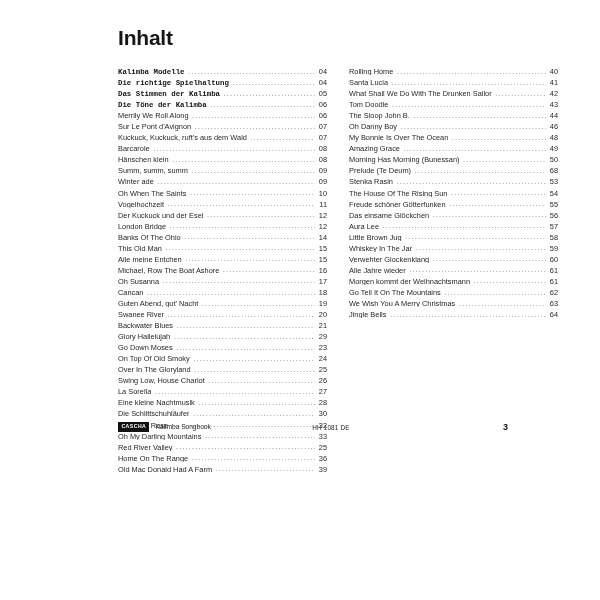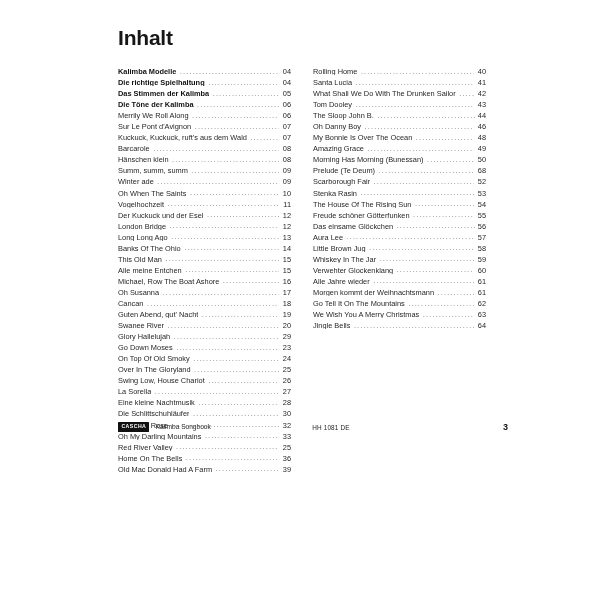--- a/index.html
+++ b/index.html
@@ -12,21 +12,21 @@
     height: 600px;
     font-family: "Liberation Sans", sans-serif;
     color: #1a1a1a;
     overflow: hidden;
   }
   .page {
     position: relative;
     width: 600px;
     height: 448px;
     box-sizing: border-box;
-    padding: 0 114px 0 118px;
+    padding: 0 42px 0 118px;
   }
   .page-title {
     font-size: 21px;
     font-weight: bold;
     letter-spacing: -0.2px;
     color: #161616;
     margin: 0;
     padding-top: 27px;
     line-height: 1;
   }
@@ -49,20 +49,21 @@
     white-space: nowrap;
   }
   .toc-entry .entry-label {
     flex: 0 1 auto;
     overflow: hidden;
     text-overflow: clip;
   }
   .toc-entry.is-bold .entry-label {
     font-weight: bold;
     color: #121212;
+    font-family: Liberation Mono, monospace;
   }
   .toc-entry .entry-leader {
     flex: 1 1 auto;
     min-width: 6px;
     margin: 0 2.5px 0 3.5px;
     overflow: hidden;
     height: 7px;
     position: relative;
   }
   .toc-entry .entry-leader::before {
@@ -210,25 +211,20 @@
           <span class="entry-label">Der Kuckuck und der Esel</span>
           <span class="entry-leader"></span>
           <span class="entry-page">12</span>
         </div>
         <div class="toc-entry">
           <span class="entry-label">London Bridge</span>
           <span class="entry-leader"></span>
           <span class="entry-page">12</span>
         </div>
         <div class="toc-entry">
-          <span class="entry-label">Long Long Ago</span>
-          <span class="entry-leader"></span>
-          <span class="entry-page">13</span>
-        </div>
-        <div class="toc-entry">
           <span class="entry-label">Banks Of The Ohio</span>
           <span class="entry-leader"></span>
           <span class="entry-page">14</span>
         </div>
         <div class="toc-entry">
           <span class="entry-label">This Old Man</span>
           <span class="entry-leader"></span>
           <span class="entry-page">15</span>
         </div>
         <div class="toc-entry">
@@ -253,20 +249,25 @@
         </div>
         <div class="toc-entry">
           <span class="entry-label">Guten Abend, gut' Nacht</span>
           <span class="entry-leader"></span>
           <span class="entry-page">19</span>
         </div>
         <div class="toc-entry">
           <span class="entry-label">Swanee River</span>
           <span class="entry-leader"></span>
           <span class="entry-page">20</span>
+        </div>
+        <div class="toc-entry">
+          <span class="entry-label">Backwater Blues</span>
+          <span class="entry-leader"></span>
+          <span class="entry-page">21</span>
         </div>
         <div class="toc-entry">
           <span class="entry-label">Glory Hallelujah</span>
           <span class="entry-leader"></span>
           <span class="entry-page">29</span>
         </div>
         <div class="toc-entry">
           <span class="entry-label">Go Down Moses</span>
           <span class="entry-leader"></span>
           <span class="entry-page">23</span>
@@ -310,21 +311,21 @@
           <span class="entry-label">Oh My Darling Mountains</span>
           <span class="entry-leader"></span>
           <span class="entry-page">33</span>
         </div>
         <div class="toc-entry">
           <span class="entry-label">Red River Valley</span>
           <span class="entry-leader"></span>
           <span class="entry-page">25</span>
         </div>
         <div class="toc-entry">
-          <span class="entry-label">Home On The Bells</span>
+          <span class="entry-label">Home On The Range</span>
           <span class="entry-leader"></span>
           <span class="entry-page">36</span>
         </div>
         <div class="toc-entry">
           <span class="entry-label">Old Mac Donald Had A Farm</span>
           <span class="entry-leader"></span>
           <span class="entry-page">39</span>
         </div>
       </div>
     <div class="toc-column" id="col-right">
@@ -337,21 +338,21 @@
           <span class="entry-label">Santa Lucia</span>
           <span class="entry-leader"></span>
           <span class="entry-page">41</span>
         </div>
         <div class="toc-entry">
           <span class="entry-label">What Shall We Do With The Drunken Sailor</span>
           <span class="entry-leader"></span>
           <span class="entry-page">42</span>
         </div>
         <div class="toc-entry">
-          <span class="entry-label">Tom Dooley</span>
+          <span class="entry-label">Tom Doodle</span>
           <span class="entry-leader"></span>
           <span class="entry-page">43</span>
         </div>
         <div class="toc-entry leader-tight">
           <span class="entry-label">The Sloop John B.</span>
           <span class="entry-leader"></span>
           <span class="entry-page">44</span>
         </div>
         <div class="toc-entry">
           <span class="entry-label">Oh Danny Boy</span>
@@ -370,25 +371,20 @@
         </div>
         <div class="toc-entry">
           <span class="entry-label">Morning Has Morning (Bunessan)</span>
           <span class="entry-leader"></span>
           <span class="entry-page">50</span>
         </div>
         <div class="toc-entry">
           <span class="entry-label">Prelude (Te Deum)</span>
           <span class="entry-leader"></span>
           <span class="entry-page">68</span>
-        </div>
-        <div class="toc-entry">
-          <span class="entry-label">Scarborough Fair</span>
-          <span class="entry-leader"></span>
-          <span class="entry-page">52</span>
         </div>
         <div class="toc-entry">
           <span class="entry-label">Stenka Rasin</span>
           <span class="entry-leader"></span>
           <span class="entry-page">53</span>
         </div>
         <div class="toc-entry">
           <span class="entry-label">The House Of The Rising Sun</span>
           <span class="entry-leader"></span>
           <span class="entry-page">54</span>

